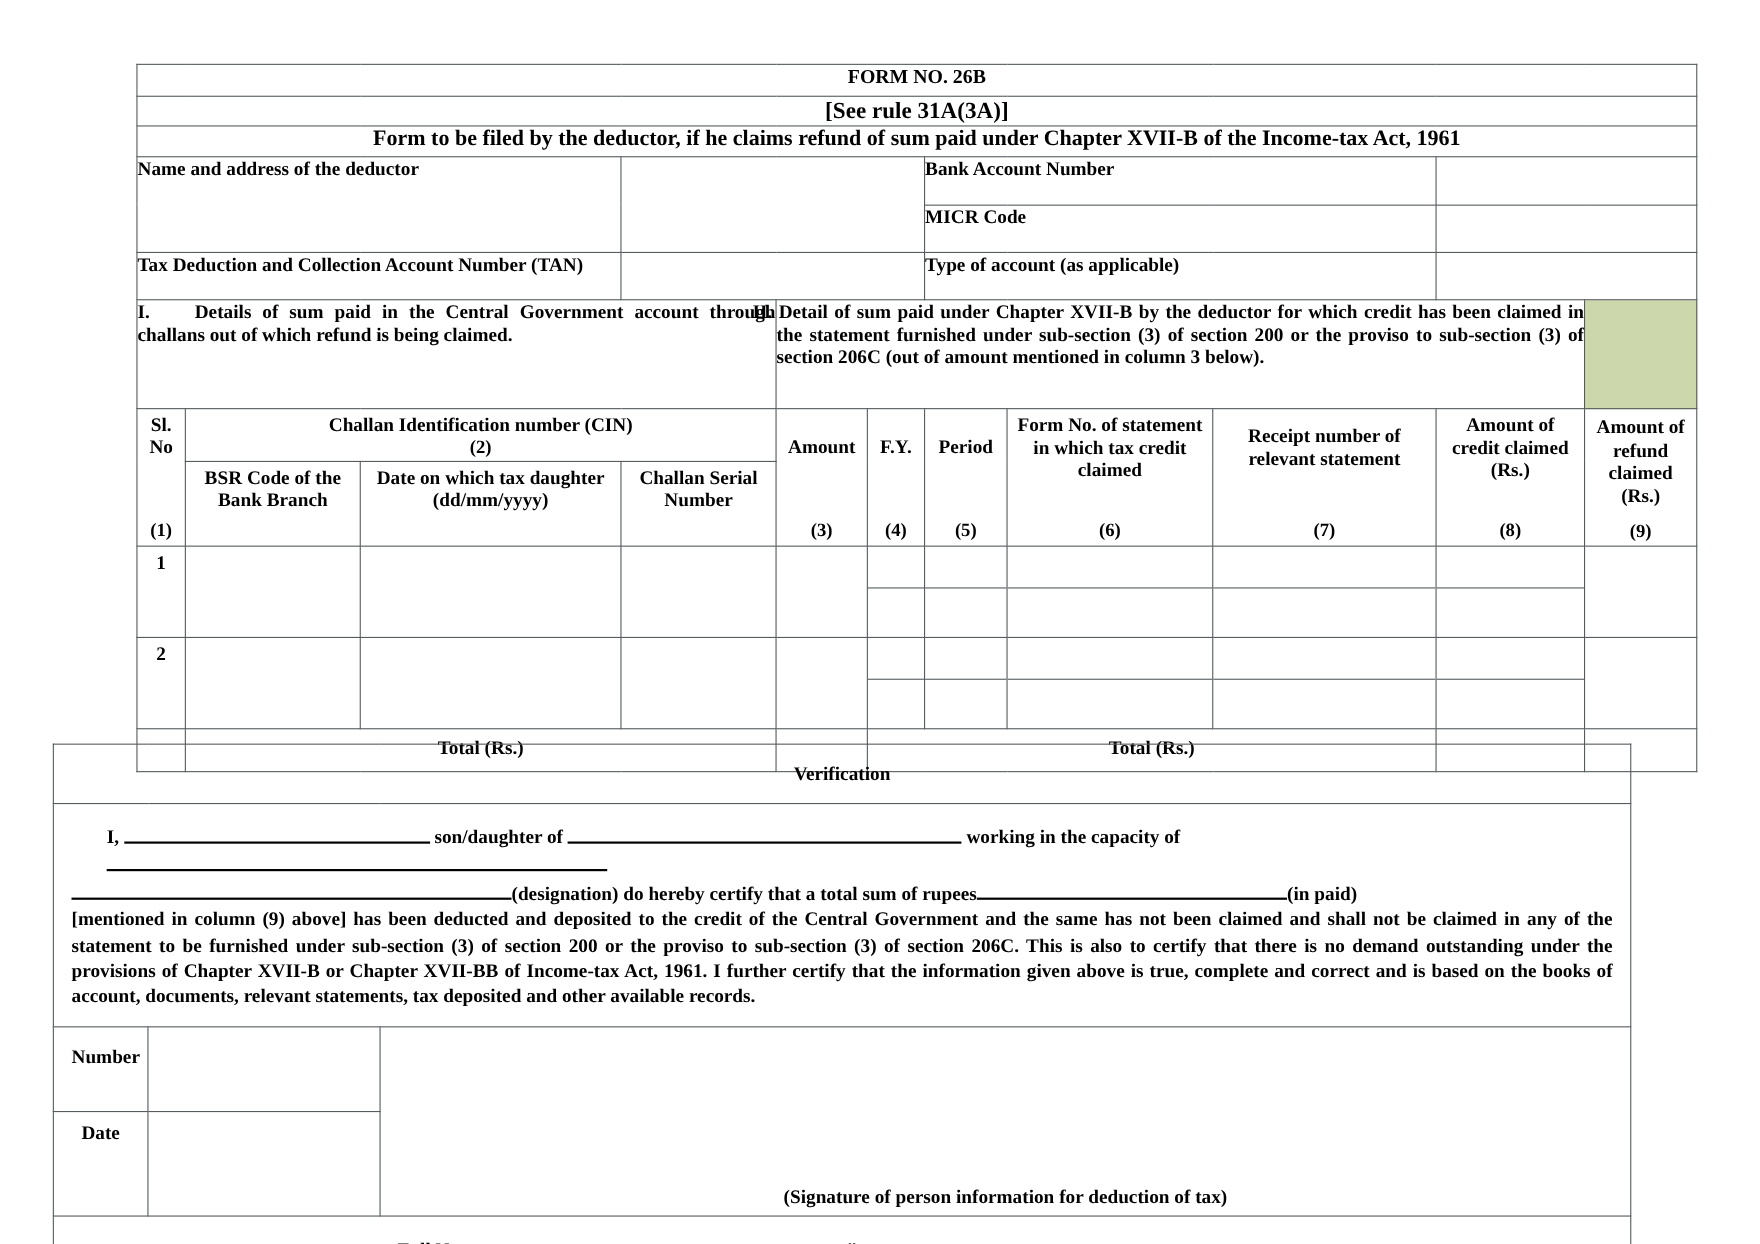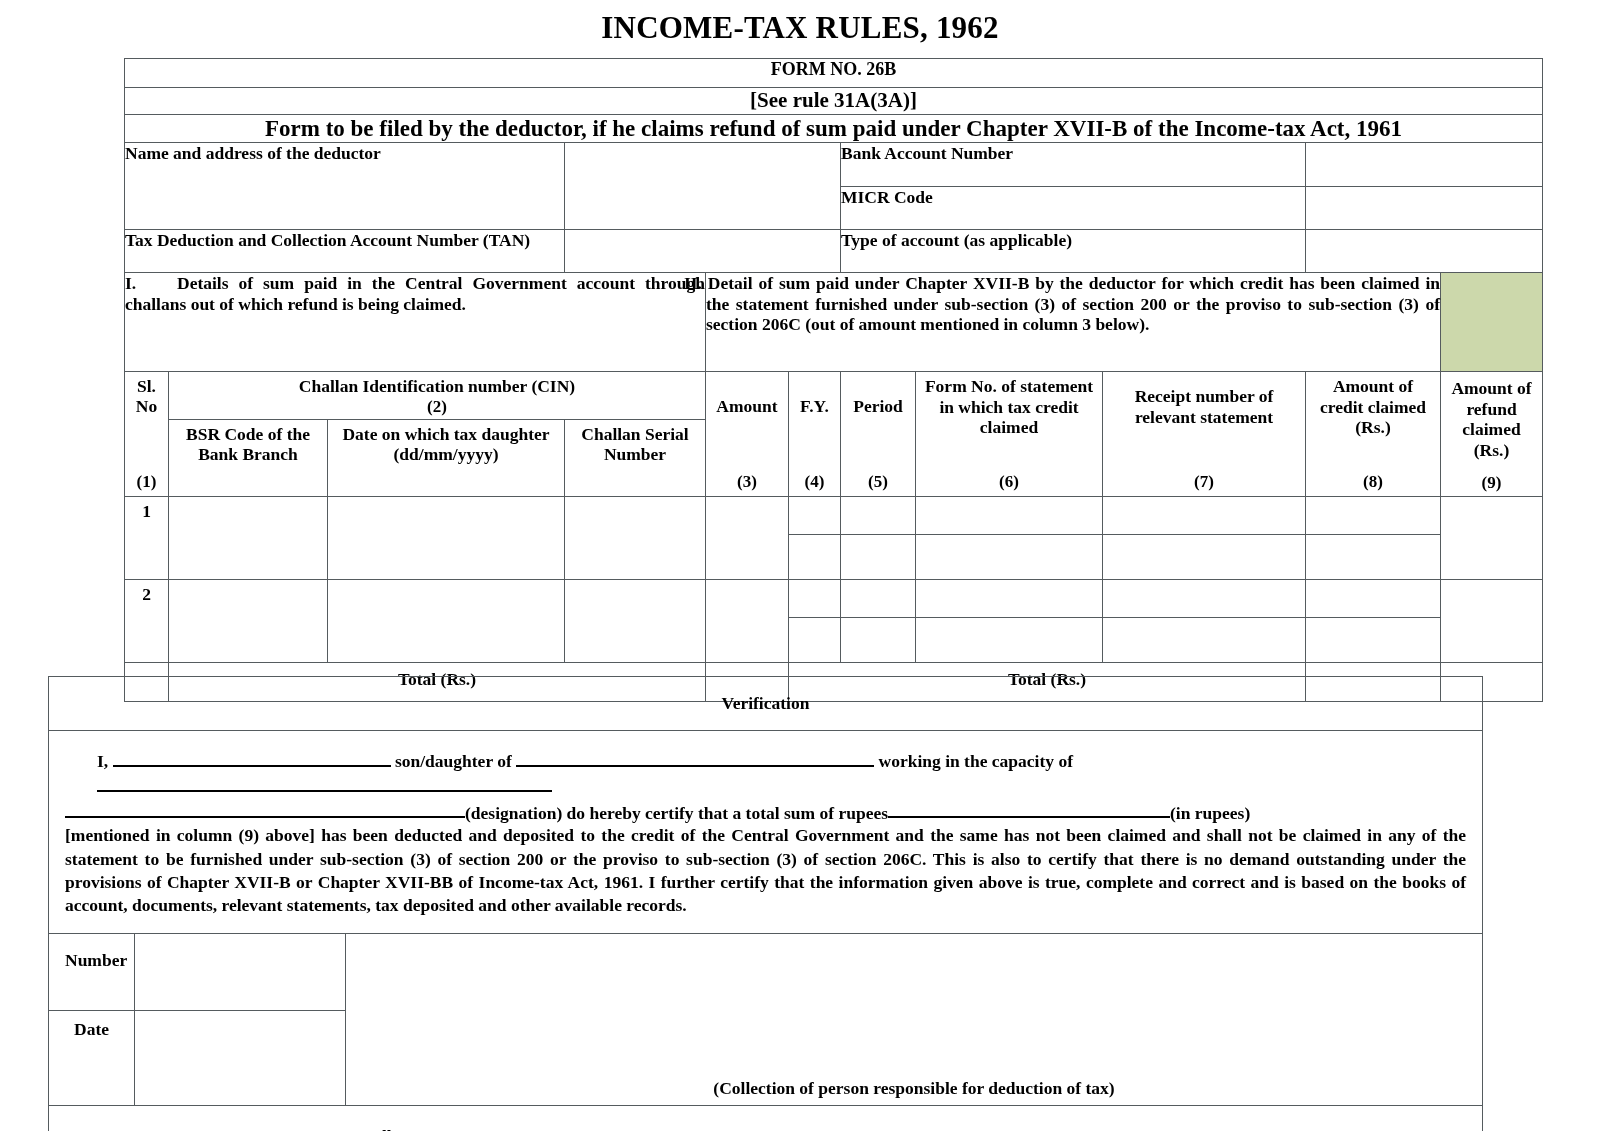--- a/index.html
+++ b/index.html
@@ -43,21 +43,21 @@
     vertical-align: top;
     font-size: 17.5px;
     font-weight: bold;
     line-height: 1.18;
   }
   .ctr { text-align: center; }
   .padc { padding: 5px 6px 6px 6px; text-align: center; }
 
   .row-formno td { height: 28px; font-size: 18px; }
   .row-rule td { height: 26px; font-size: 21px; }
-  .row-filed td { height: 27px; font-size: 23px; }
+  .row-filed td { height: 27px; font-size: 20px; }
 
   .lbl-big { font-size: 22px; font-weight: bold; line-height: 1.22; padding: 8px 10px; }
   .lbl-med { font-size: 18.5px; font-weight: bold; line-height: 1.2; padding: 6px 10px; }
 
   .sec-txt {
     font-size: 17.5px; font-weight: bold; line-height: 1.33;
     padding: 8px 12px 8px 12px;
     text-align: justify;
     text-justify: inter-word;
   }
@@ -116,21 +116,20 @@
 
   .place-lbl { text-align: center; font-size: 18px; font-weight: bold; padding: 6px 4px; }
   .sig-cap { text-align: center; font-size: 17.5px; font-weight: bold; }
   .fullname { font-size: 18px; font-weight: bold; padding: 18px 0 16px 10px; }
 </style>
 </head>
 <body>
 
 <div class="page">
 
-  <div class="doc-title">INCOME-TAX RULES, 1962</div>
 
   <table class="form-table">
     <colgroup>
       <col style="width:44px">
       <col style="width:159px">
       <col style="width:237px">
       <col style="width:141px">
       <col style="width:83px">
       <col style="width:52px">
       <col style="width:75px">
@@ -390,31 +389,31 @@
       <td colspan="3" class="verif-body">
         <p class="firstline">
           <span>I,</span>
           <span class="ln l1"></span>
           <span>son/daughter of</span>
           <span class="ln l3"></span>
           <span>working in the capacity of</span>
           <span class="ln l4"></span>
         </p>
         <p class="secondline">
-          <span class="ln l5"></span><span>(designation)  do  hereby  certify  that  a  total  sum  of  rupees</span><span class="ln l6"></span><span>(in  rupees)</span>
+          <span class="ln l5"></span><span>(designation)  do  hereby  certify  that  a  total  sum  of  rupees</span><span class="ln l6"></span><span>(in  paid)</span>
         </p>
         <p>[mentioned in column (9) above] has been deducted and deposited to the credit of the Central Government and the same has not been claimed and shall not be claimed in any of the statement to be furnished under sub-section (3) of section 200 or the proviso to sub-section (3) of section 206C.  This is also to certify that there is no demand outstanding under the provisions of Chapter XVII-B or Chapter XVII-BB of Income-tax Act, 1961. I further certify that the information given above is true, complete and correct and is based on the books of account, documents, relevant statements, tax deposited and other available records.</p>
       </td>
     </tr>
 
     <tr>
       <td class="place-lbl" style="height:44px;">Number</td>
       <td></td>
       <td rowspan="2" style="position:relative;">
-        <div class="sig-cap" style="position:absolute; bottom:6px; left:0; width:100%;">(Collection of person responsible for deduction of tax)</div>
+        <div class="sig-cap" style="position:absolute; bottom:6px; left:0; width:100%;">(Signature of person information for deduction of tax)</div>
       </td>
     </tr>
     <tr>
       <td class="place-lbl" style="height:70px; vertical-align:top; padding-top:8px;">Date</td>
       <td></td>
     </tr>
     <tr>
       <td colspan="2" style="height:66px; border-right:none;"></td>
       <td class="fullname" style="border-left:none;">
         <span>Full Name:-</span>

